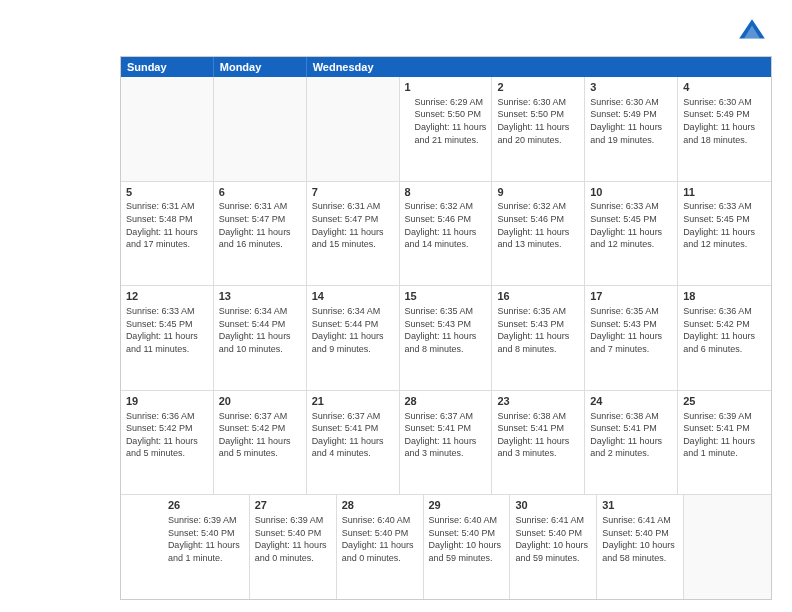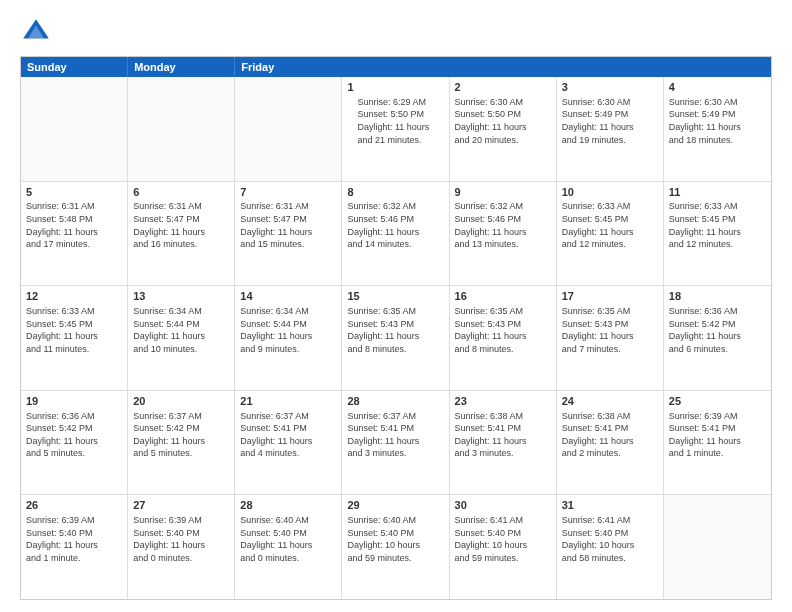--- a/index.html
+++ b/index.html
@@ -9,20 +9,21 @@
       width: 792px;
       height: 612px;
       overflow: hidden;
     }
     .page {
       width: 792px;
       height: 612px;
       padding: 16px 20px 12px 20px;
       display: flex;
       flex-direction: column;
+      align-items: flex-end;
     }
     .header {
       display: flex;
       align-items: flex-start;
       justify-content: space-between;
       margin-bottom: 8px;
     }
     .logo {
       display: flex;
       align-items: center;
@@ -85,21 +86,21 @@
       flex: 1;
       display: flex;
       flex-direction: column;
     }
     .cal-row {
       display: grid;
       grid-template-columns: repeat(7, 1fr);
       flex: 1;
       border-bottom: 1px solid #ddd;
     }
-    .cal-row:last-child { border-bottom: none; }
+    .cal-row:last-child { border-bottom: none; margin-left: 42px; }
     .cal-cell {
       border-right: 1px solid #ddd;
       padding: 3px 5px;
       vertical-align: top;
       font-size: 9.5px;
       color: #333;
       line-height: 1.35;
       background: #fff;
     }
     .cal-cell:last-child { border-right: none; }
@@ -135,21 +136,21 @@
     <div class="title-block">
       <div class="month-title"></div>
       <div class="subtitle"></div>
     </div>
   </div>
 
   <div class="calendar">
     <div class="cal-header">
     <div class="cal-header-cell">Sunday</div>
         <div class="cal-header-cell">Monday</div>
-        <div class="cal-header-cell">Friday</div>
+        <div class="cal-header-cell">Wednesday</div>
       </div>
     <div class="cal-body">
     <div class="cal-row">
           <div class="cal-cell empty"></div>
           <div class="cal-cell empty"></div>
           <div class="cal-cell empty"></div>
           <div class="cal-cell">
             <span class="day-number">1</span>
             <div class="cell-info" style="white-space: pre-line; margin-left: 10px;">Sunrise: 6:29 AM
 Sunset: 5:50 PM

